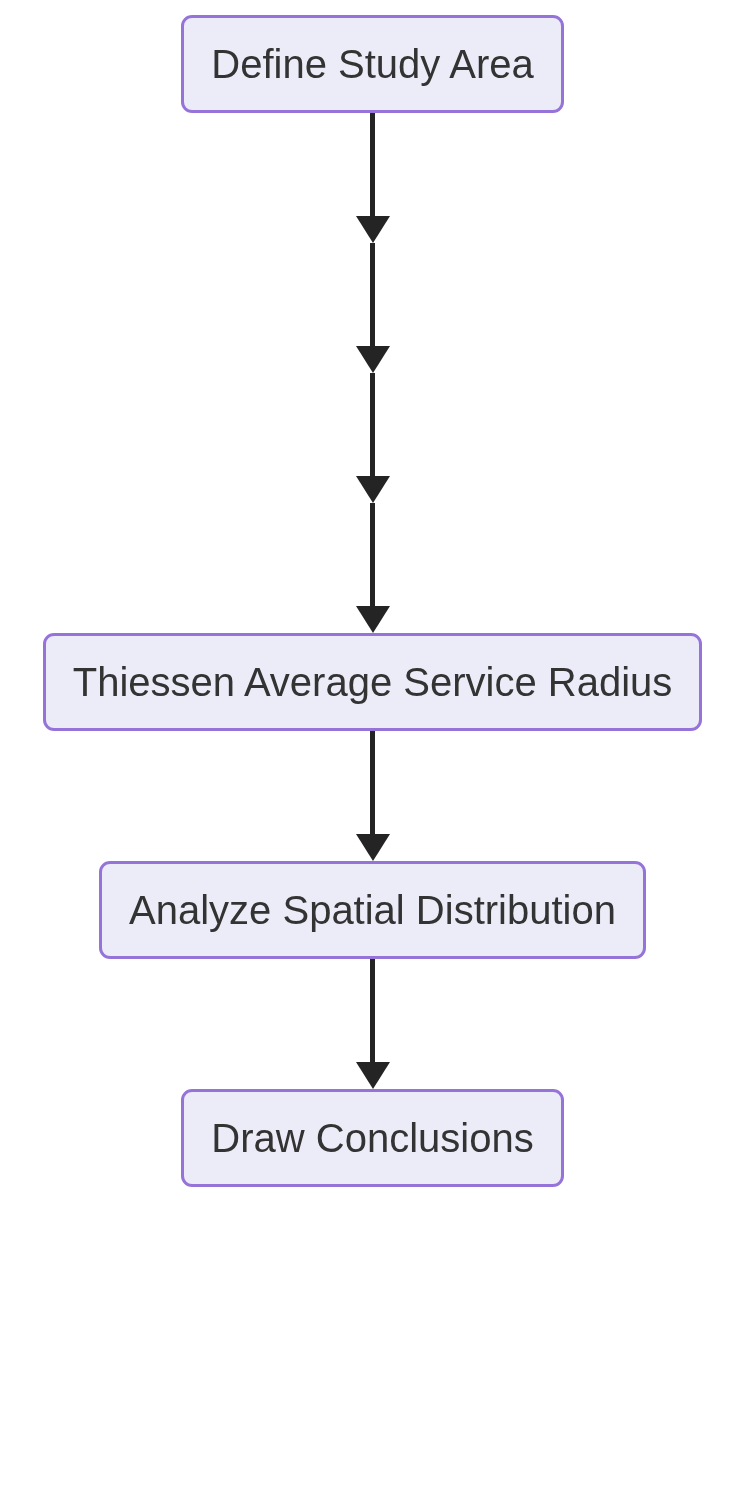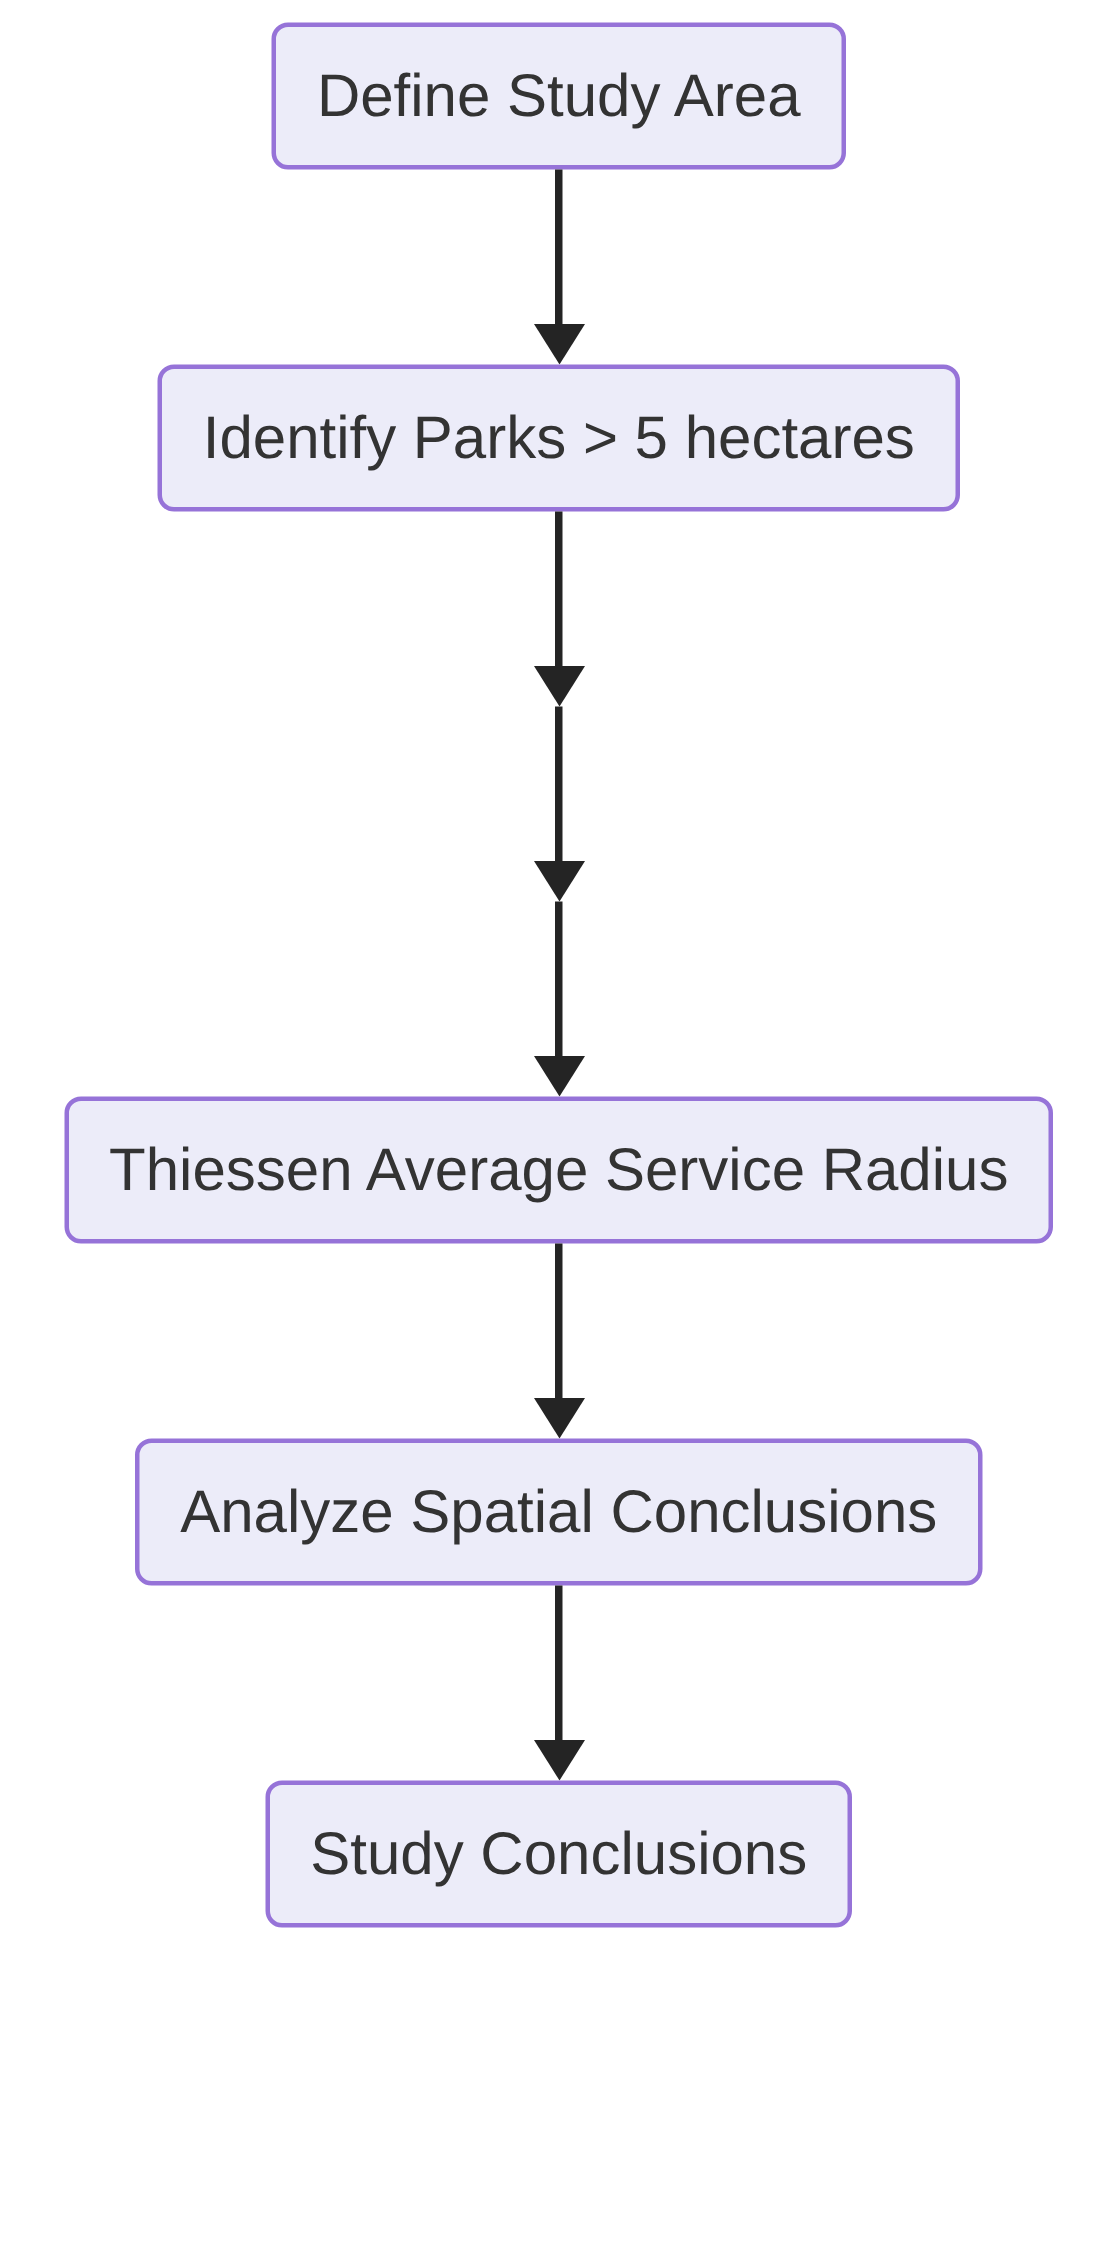--- a/index.html
+++ b/index.html
@@ -67,23 +67,20 @@
 
   <div class="flow-node">
     <span>Define Study Area</span>
   </div>
 
   <div class="flow-arrow">
     <div class="shaft"></div>
     <div class="head"></div>
   </div>
 
-  <div class="flow-node">
-    <span>Identify Parks &gt; 5 hectares</span>
-  </div>
 
   <div class="flow-arrow">
     <div class="shaft"></div>
     <div class="head"></div>
   </div>
 
 
   <div class="flow-arrow">
     <div class="shaft"></div>
     <div class="head"></div>
@@ -98,25 +95,25 @@
   <div class="flow-node">
     <span>Thiessen Average Service Radius</span>
   </div>
 
   <div class="flow-arrow">
     <div class="shaft"></div>
     <div class="head"></div>
   </div>
 
   <div class="flow-node">
-    <span>Analyze Spatial Conclusions</span>
+    <span>Analyze Spatial Distribution</span>
   </div>
 
   <div class="flow-arrow">
     <div class="shaft"></div>
     <div class="head"></div>
   </div>
 
   <div class="flow-node">
-    <span>Study Conclusions</span>
+    <span>Draw Conclusions</span>
   </div>
 
 </div>
 
 </body></html>

